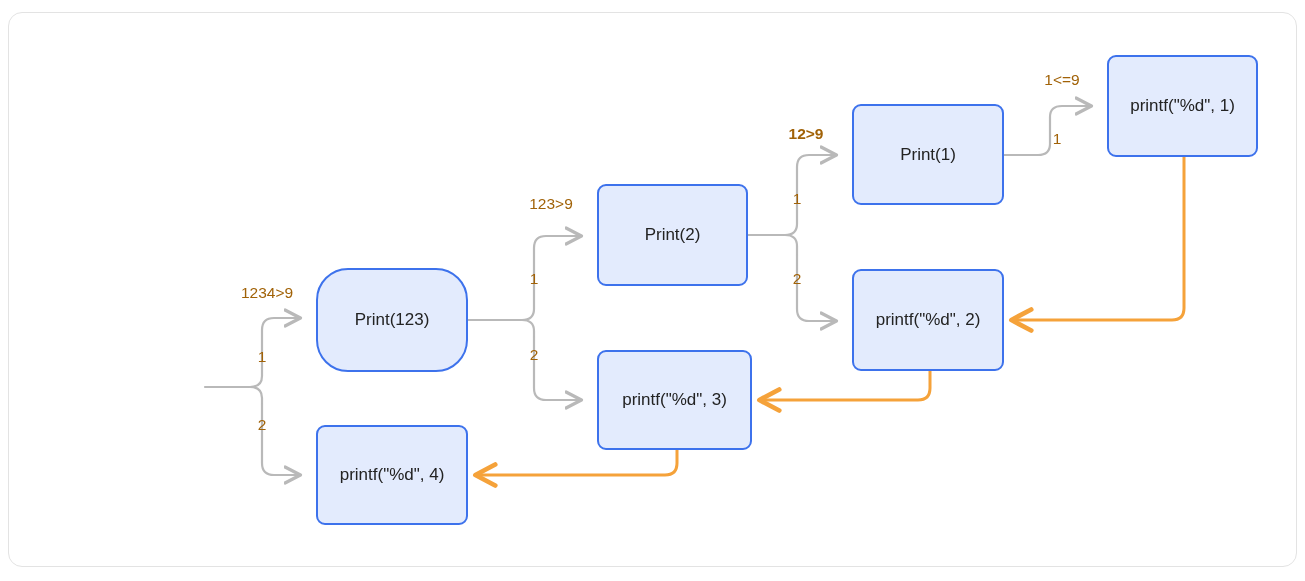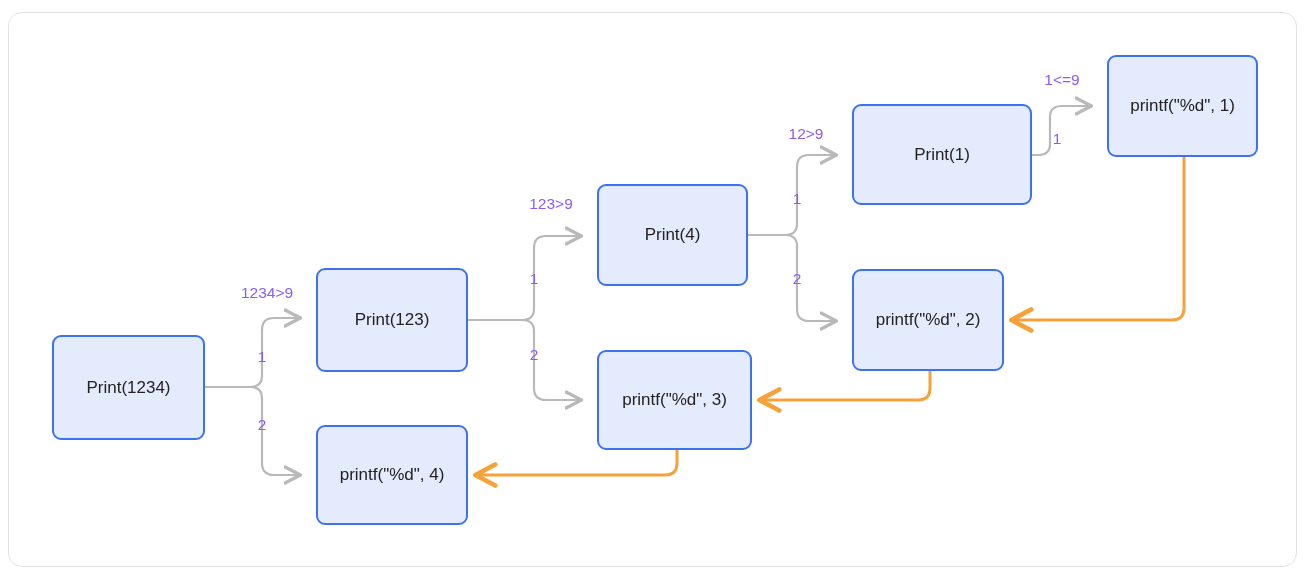--- a/index.html
+++ b/index.html
@@ -43,21 +43,21 @@
     display: flex;
     align-items: center;
     justify-content: center;
     color: #232323;
     font-size: 17px;
     font-family: "Liberation Sans", sans-serif;
     white-space: nowrap;
   }
   .edge-label {
     position: absolute;
-    color: #8b5cf6;
+    color: #a16207;
     font-size: 15.5px;
     font-family: "Liberation Sans", sans-serif;
     white-space: nowrap;
     transform: translate(-50%, -50%);
   }
   .gray-path {
     fill: none;
     stroke: #b9b9b9;
     stroke-width: 2.2;
     stroke-linecap: round;
@@ -130,30 +130,27 @@
       <path class="orange-path" d="M1184,157 L1184,308 Q1184,320 1172,320 L1012,320" marker-end="url(#orange-arrow)"></path>
     </g>
     <g>
       <path class="orange-path" d="M930,371 L930,388 Q930,400 918,400 L760,400" marker-end="url(#orange-arrow)"></path>
     </g>
     <g>
       <path class="orange-path" d="M677,450 L677,463 Q677,475 665,475 L476,475" marker-end="url(#orange-arrow)"></path>
     </g>
   </svg>
 
-  <div class="node" style="left:52px;top:335px;width:153px;height:105px;">
-    <span>Print(1234)</span>
-  </div>
-  <div class="node" style="left:316px;top:268px;width:152px;height:104px;">
+  <div class="node" style="left:316px;top:268px;width:152px;height:104px;border-radius:32px;">
     <span>Print(123)</span>
   </div>
   <div class="node" style="left:597px;top:184px;width:151px;height:102px;">
-    <span>Print(4)</span>
+    <span>Print(2)</span>
   </div>
-  <div class="node" style="left:852px;top:104px;width:180px;height:101px;">
+  <div class="node" style="left:852px;top:104px;width:152px;height:101px;">
     <span>Print(1)</span>
   </div>
   <div class="node" style="left:1107px;top:55px;width:151px;height:102px;">
     <span>printf("%d", 1)</span>
   </div>
   <div class="node" style="left:852px;top:269px;width:152px;height:102px;">
     <span>printf("%d", 2)</span>
   </div>
   <div class="node" style="left:597px;top:350px;width:155px;height:100px;">
     <span>printf("%d", 3)</span>
@@ -163,20 +160,20 @@
   </div>
 
   <div class="edge-label" style="left:267px;top:293px;">1234&gt;9</div>
   <div class="edge-label" style="left:262px;top:357px;">1</div>
   <div class="edge-label" style="left:262px;top:425px;">2</div>
 
   <div class="edge-label" style="left:551px;top:204px;">123&gt;9</div>
   <div class="edge-label" style="left:534px;top:279px;">1</div>
   <div class="edge-label" style="left:534px;top:355px;">2</div>
 
-  <div class="edge-label" style="left:806px;top:134px;">12&gt;9</div>
+  <div class="edge-label" style="left:806px;top:134px;font-weight:bold;">12&gt;9</div>
   <div class="edge-label" style="left:797px;top:199px;">1</div>
   <div class="edge-label" style="left:797px;top:279px;">2</div>
 
   <div class="edge-label" style="left:1062px;top:80px;">1&lt;=9</div>
   <div class="edge-label" style="left:1057px;top:139px;">1</div>
 
 </div>
 
 </body></html>

